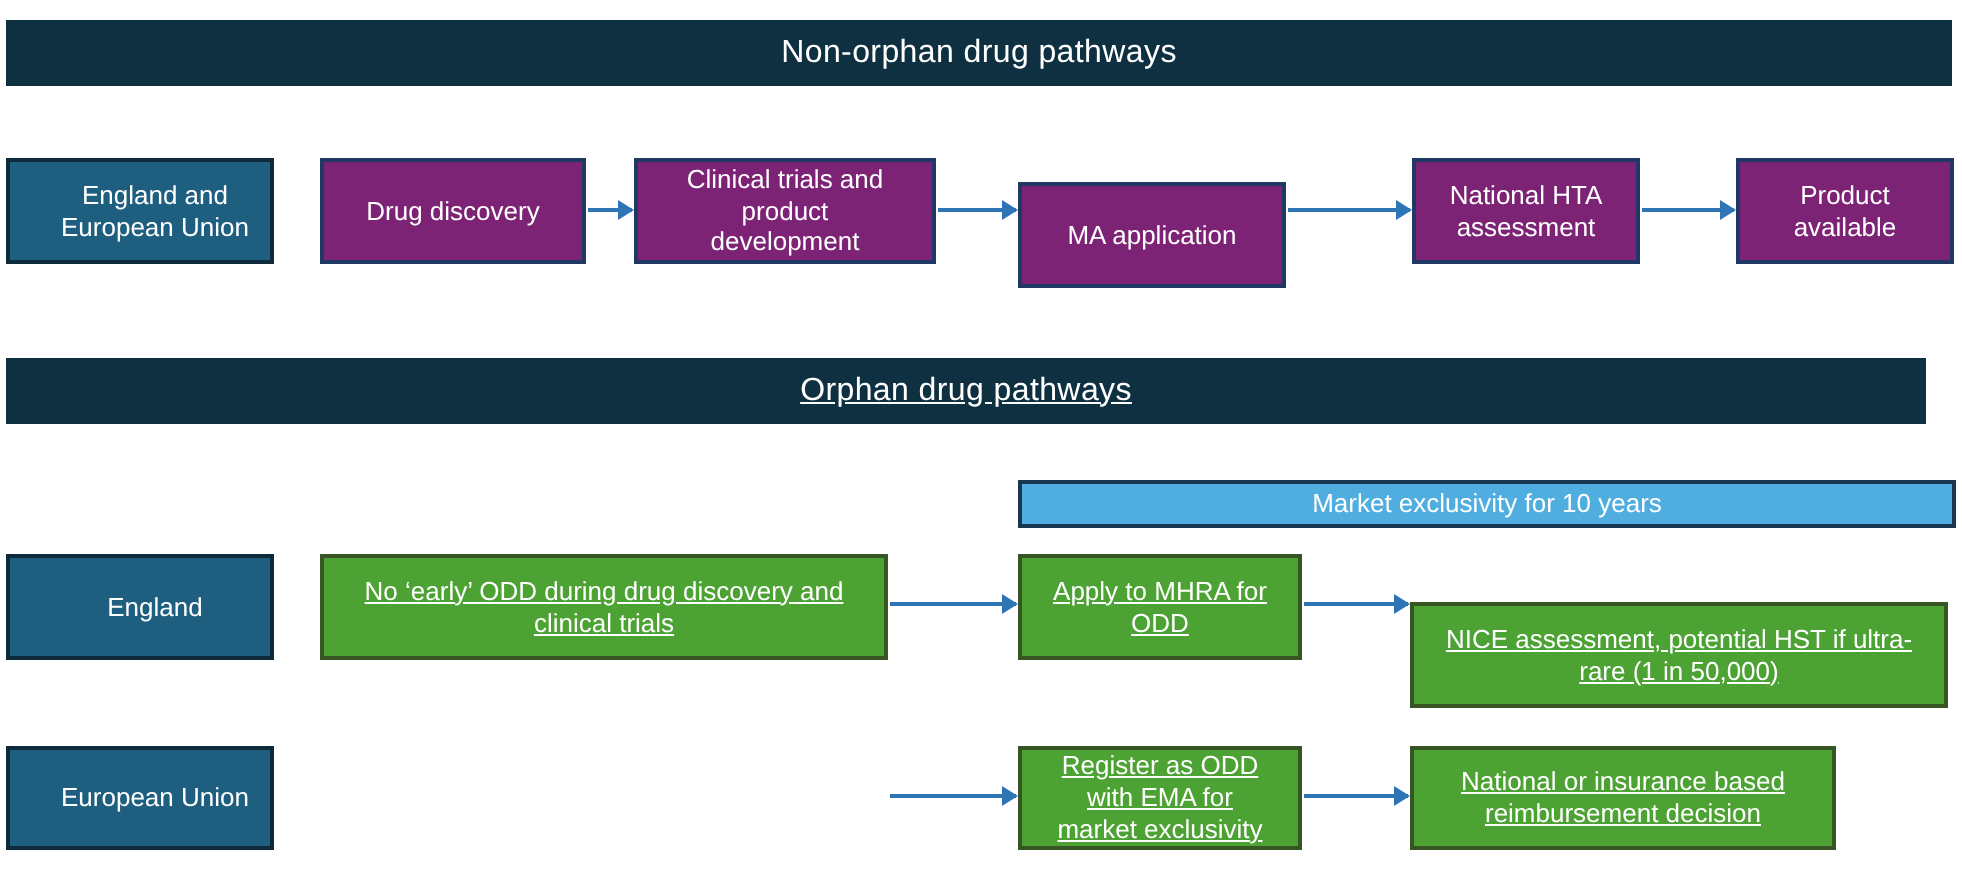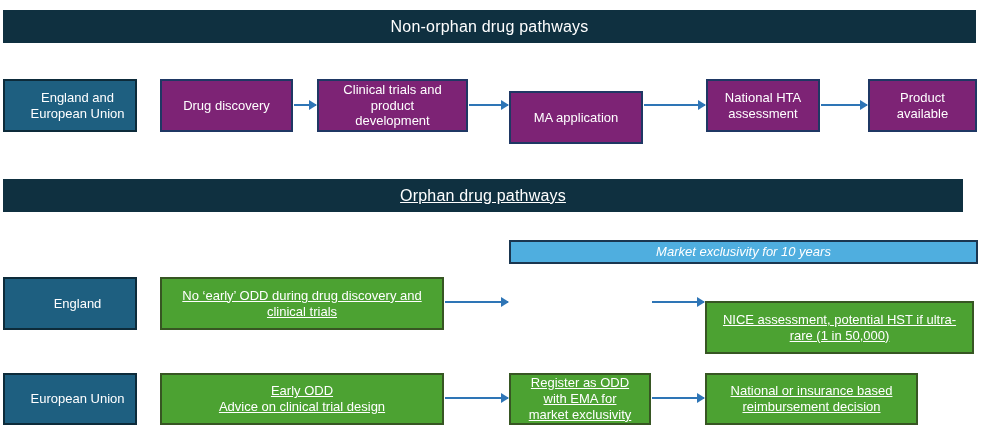--- a/index.html
+++ b/index.html
@@ -47,21 +47,20 @@
     border: 2px solid var(--purple-box-border, #1F3864);
   }
   .green {
     background: var(--green-box-bg, #4CA232);
     border: 2px solid var(--green-box-border, #375623);
     text-decoration: underline;
   }
   .banner {
     background: var(--banner-bg, #4FAEDF);
     border: 2px solid var(--banner-border, #1A3650);
-    font-style: italic;
   }
   .arrow {
     position: absolute;
     height: 2px;
     background: var(--arrow, #2E75B6);
   }
   .arrow::after {
     content: "";
     position: absolute;
     right: -1px;
@@ -104,29 +103,29 @@
   <div class="abs hdr" style="left:3px; top:179px; width:960px; height:33px;text-decoration:underline;">Orphan drug pathways</div>
 
   <div class="abs box banner" style="left:509px; top:240px; width:469px; height:24px;">Market exclusivity for 10 years</div>
 
   <div class="abs box label-box" style="left:3px; top:277px; width:134px; height:53px;">England</div>
 
   <div class="abs box green" style="left:160px; top:277px; width:284px; height:53px;">No ‘early’ ODD during drug discovery and
 clinical trials</div>
   <div class="arrow" style="left:445px; top:301px; width:63px;"></div>
 
+  <div class="abs box green" style="left:509px; top:277px; width:142px; height:53px;">Apply to MHRA for
+ODD</div>
   <div class="arrow" style="left:652px; top:301px; width:52px;"></div>
 
   <div class="abs box green" style="left:705px; top:277px; width:269px; height:53px;margin-top:24px;">NICE assessment, potential HST if ultra-
 rare (1 in 50,000)</div>
 
   <div class="abs box label-box" style="left:3px; top:373px; width:134px; height:52px;">European Union</div>
 
-  <div class="abs box green" style="left:160px; top:373px; width:284px; height:52px;">Early ODD
-Advice on clinical trial design</div>
   <div class="arrow" style="left:445px; top:397px; width:63px;"></div>
 
   <div class="abs box green" style="left:509px; top:373px; width:142px; height:52px;">Register as ODD
 with EMA for
 market exclusivity</div>
   <div class="arrow" style="left:652px; top:397px; width:52px;"></div>
 
   <div class="abs box green" style="left:705px; top:373px; width:213px; height:52px;">National or insurance based
 reimbursement decision</div>
 

